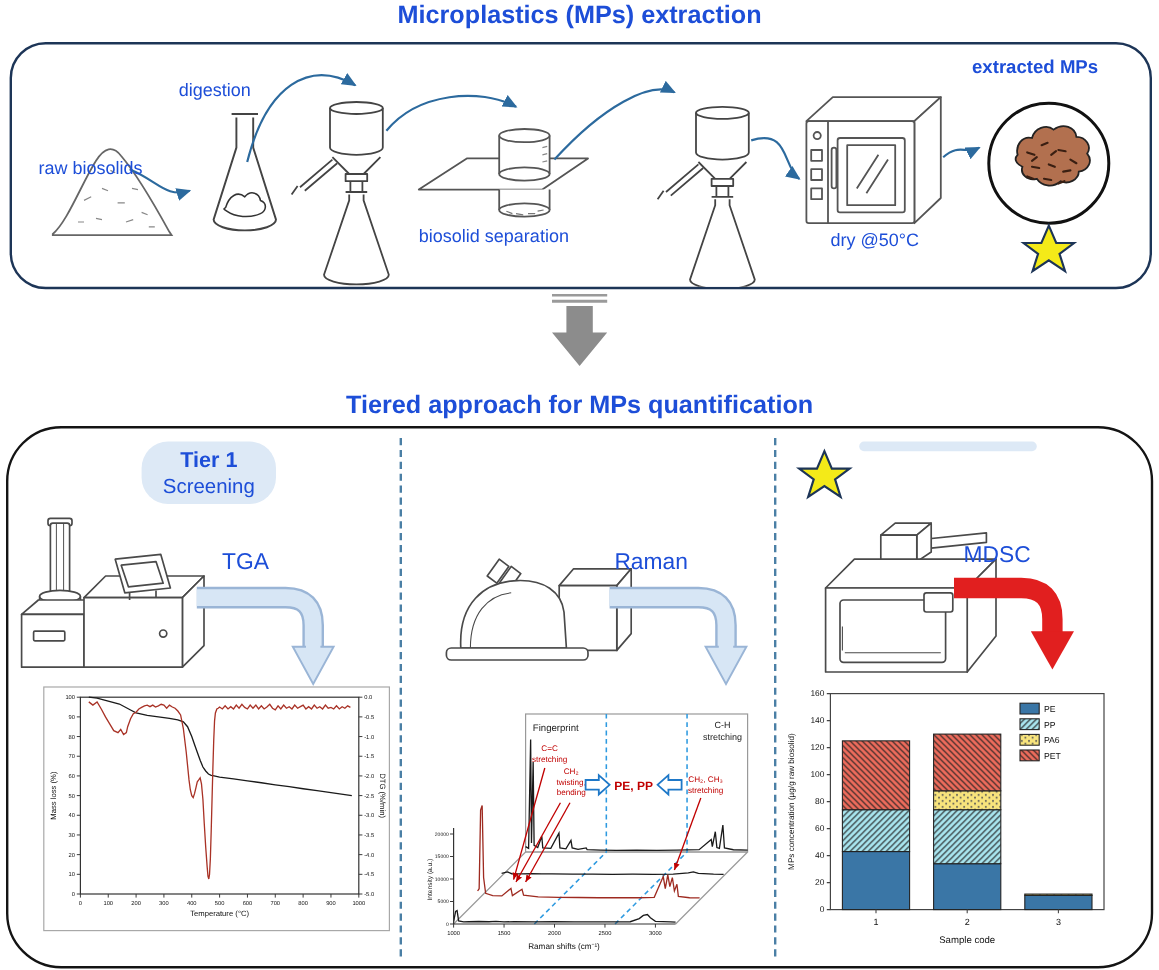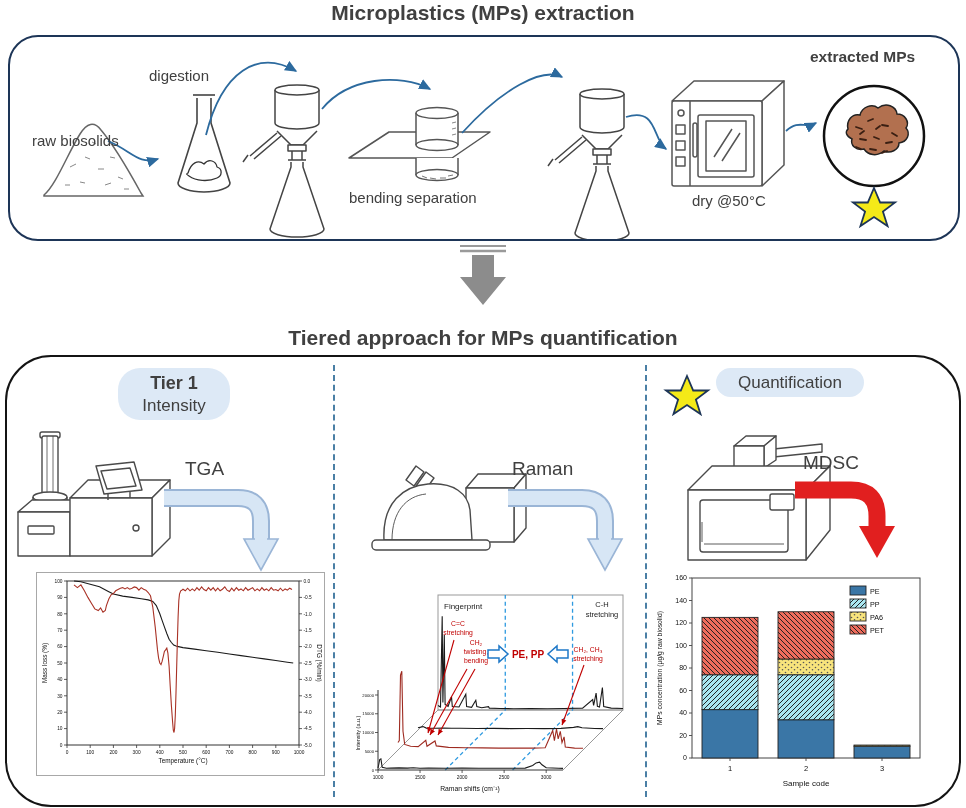--- a/index.html
+++ b/index.html
@@ -1,17 +1,17 @@
 <!DOCTYPE html>
 <html><head>
 <meta charset="utf-8">
 <style>
   html,body{margin:0;padding:0;background:#fff;}
   .canvas{position:relative;width:966px;height:808px;background:#fff;overflow:hidden;
-          font-family:"Liberation Sans",sans-serif;color:#404040;}
+          font-family:"Liberation Sans",sans-serif;color:#1d4ed8;}
   .title{position:absolute;left:0;width:100%;text-align:center;font-size:21px;font-weight:bold;margin:0;}
   #title-extraction{top:1px;}
   #title-tiered{top:326px;}
   .extraction-box{position:absolute;left:8px;top:35px;width:948px;height:202px;
                   border:2.5px solid #1d3557;border-radius:30px;background:#fff;}
   .extraction-box svg{position:absolute;left:0;top:0;}
   .step-label{position:absolute;font-size:15px;white-space:nowrap;}
   .tiers-box{position:absolute;left:5px;top:355px;width:952px;height:448px;
              border:2px solid #141414;border-radius:46px;background:#fff;}
   .divider{position:absolute;top:8px;bottom:8px;width:0;border-left:2.5px dashed #4a7fa5;}
@@ -116,44 +116,43 @@
         <path d="M196,98 C212,34 248,12 286,34" marker-end="url(#ah)"></path>
         <path d="M312,72 C338,40 390,36 420,52" marker-end="url(#ah)"></path>
         <path d="M452,96 C492,52 532,30 552,40" marker-end="url(#ah)"></path>
         <path d="M616,80 C648,70 642,102 656,112" marker-end="url(#ah)"></path>
         <path d="M776,94 C790,82 794,92 806,86" marker-end="url(#ah)"></path>
       </g>
     </svg>
 
     <span class="step-label" style="left:22px;top:95px;">raw biosolids</span>
     <span class="step-label" style="left:139px;top:30px;">digestion</span>
-    <span class="step-label" style="left:339px;top:152px;">bending separation</span>
+    <span class="step-label" style="left:339px;top:152px;">biosolid separation</span>
     <span class="step-label" style="left:682px;top:155px;text-align:right;">dry @50°C</span>
     <span class="step-label" style="left:800px;top:11px;font-weight:bold;font-size:15.5px;">extracted MPs</span>
   </div>
 
   <svg class="abs" style="left:448px;top:243px;" width="70" height="70" viewBox="0 0 70 70">
     <line x1="12" y1="3" x2="58" y2="3" stroke="#9a9a9a" stroke-width="2"></line>
     <line x1="12" y1="8" x2="58" y2="8" stroke="#9a9a9a" stroke-width="2.5"></line>
     <polygon points="24,12 46,12 46,34 58,34 35,62 12,34 24,34" fill="#8c8c8c"></polygon>
   </svg>
 
   <h1 class="title" id="title-tiered">Tiered approach for MPs quantification</h1>
 
   <div class="tiers-box">
     <div class="divider" style="left:326px;"></div>
     <div class="divider" style="left:638px;"></div>
   </div>
 
   <div class="tier-header" style="left:118px;top:368px;width:112px;">
     <div class="tier-name">Tier 1</div>
-    <div class="tier-subtitle">Intensity</div>
+    <div class="tier-subtitle">Screening</div>
   </div>
   <div class="tier-header" style="left:716px;top:368px;width:148px;">
-    <div class="tier-subtitle">Quantification</div>
   </div>
 
   <svg class="abs" style="left:662px;top:372px;" width="50" height="50" viewBox="-25 -25 50 50">
     <polygon points="0,-21 6.2,-6.5 21,-6.5 8.9,2.5 13.5,17 0,8 -13.5,17 -8.9,2.5 -21,-6.5 -6.2,-6.5" fill="#f4ea18" stroke="#1d3557" stroke-width="1.8"></polygon>
   </svg>
 
   <svg class="abs" style="left:12px;top:428px;" width="160" height="135" viewBox="0 0 160 135">
     <g stroke="#4a4a4a" fill="#fff" stroke-width="1.4" stroke-linejoin="round">
       <rect x="28" y="4" width="20" height="6" rx="2"></rect>
       <rect x="30" y="8" width="16" height="58" rx="2"></rect>

